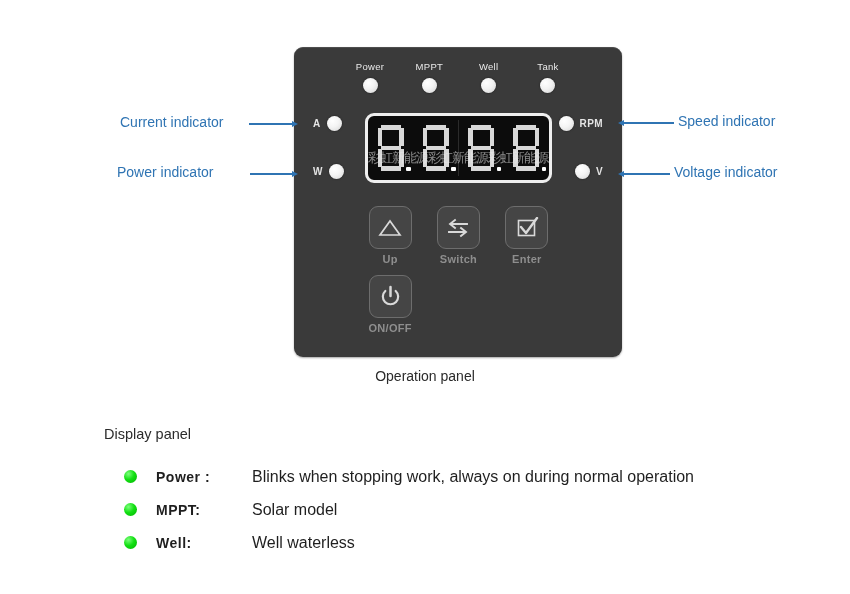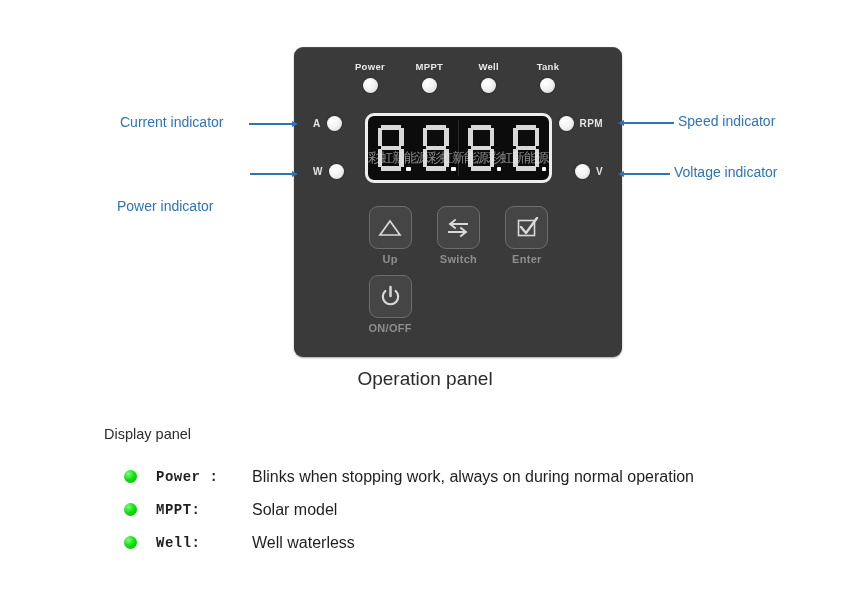--- a/index.html
+++ b/index.html
@@ -38,21 +38,21 @@
     width: 230px;
     display: flex;
     justify-content: space-between;
   }
   .status-item {
     width: 52px;
     text-align: center;
   }
   .status-label {
     font-size: 9.5px;
-    font-weight: bold;
+    font-weight: normal;
     color: #e9e9e9;
     letter-spacing: 0.3px;
     line-height: 12px;
     white-space: nowrap;
   }
   .status-led {
     width: 15px;
     height: 15px;
     border-radius: 50%;
     margin: 5px auto 0 auto;
@@ -205,21 +205,21 @@
 
   
   .callout {
     position: absolute;
     font-size: 14px;
     color: #2f74b3;
     white-space: nowrap;
     font-weight: normal;
   }
   .callout.c-current { left: 120px; top: 114px; }
-  .callout.c-power   { left: 117px; top: 164px; margin-top: 34px; }
+  .callout.c-power   { left: 117px; top: 164px; }
   .callout.c-speed   { left: 678px; top: 113px; }
   .callout.c-voltage { left: 674px; top: 164px; }
 
   .leader {
     position: absolute;
     height: 2px;
     background: #2f74b3;
   }
   .l-current { left: 249px; top: 123px; width: 47px; }
   .l-power   { left: 250px; top: 173px; width: 46px; }
@@ -239,21 +239,21 @@
   .a-speed   { left: 618px; top: 119.5px; }
   .a-voltage { left: 618px; top: 170.5px; }
 
   
   .panel-caption {
     position: absolute;
     left: 0;
     top: 368px;
     width: 850px;
     text-align: center;
-    font-size: 19px;
+    font-size: 14px;
     color: #2b2b2b;
   }
   .section-title {
     position: absolute;
     left: 104px;
     top: 426px;
     font-size: 14.5px;
     color: #2b2b2b;
   }
 
@@ -272,21 +272,21 @@
   .legend-dot {
     width: 13px;
     height: 13px;
     border-radius: 50%;
     background: radial-gradient(circle at 34% 30%, #7cff7c 0%, #14e014 45%, #00b400 100%);
     flex: 0 0 auto;
   }
   .legend-key {
     width: 96px;
     margin-left: 19px;
-    font-family: Liberation Mono, monospace;
+    font-family: Liberation Sans, sans-serif;
     font-size: 14px;
     font-weight: bold;
     color: #1f1f1f;
     letter-spacing: 0.5px;
     white-space: nowrap;
   }
   .legend-desc {
     font-size: 16px;
     color: #1f1f1f;
     white-space: nowrap;

